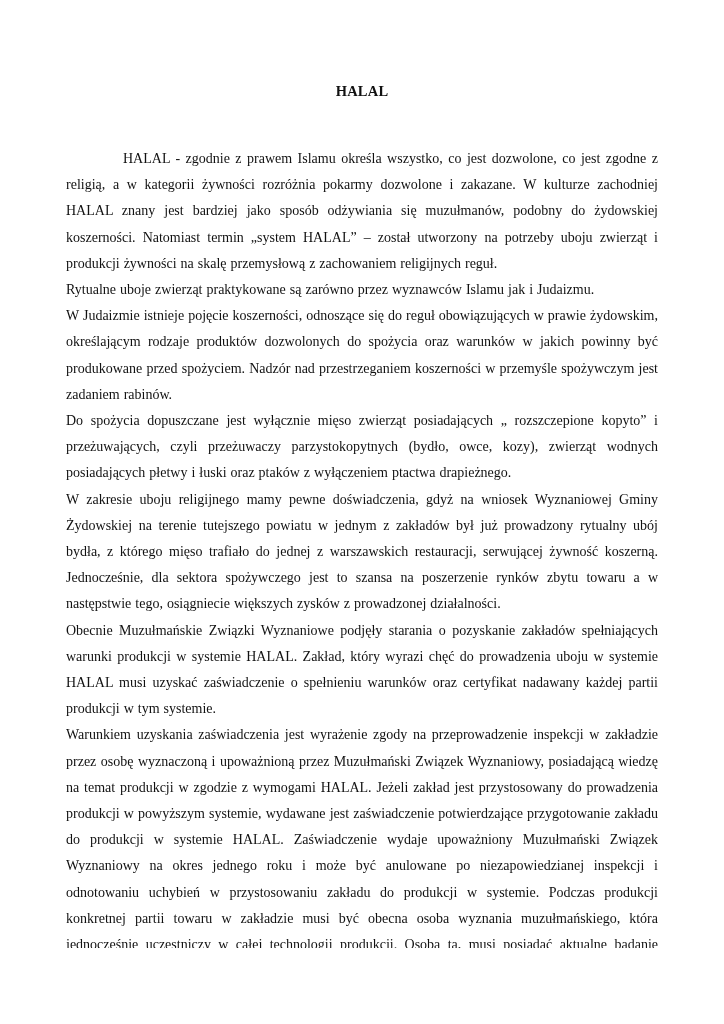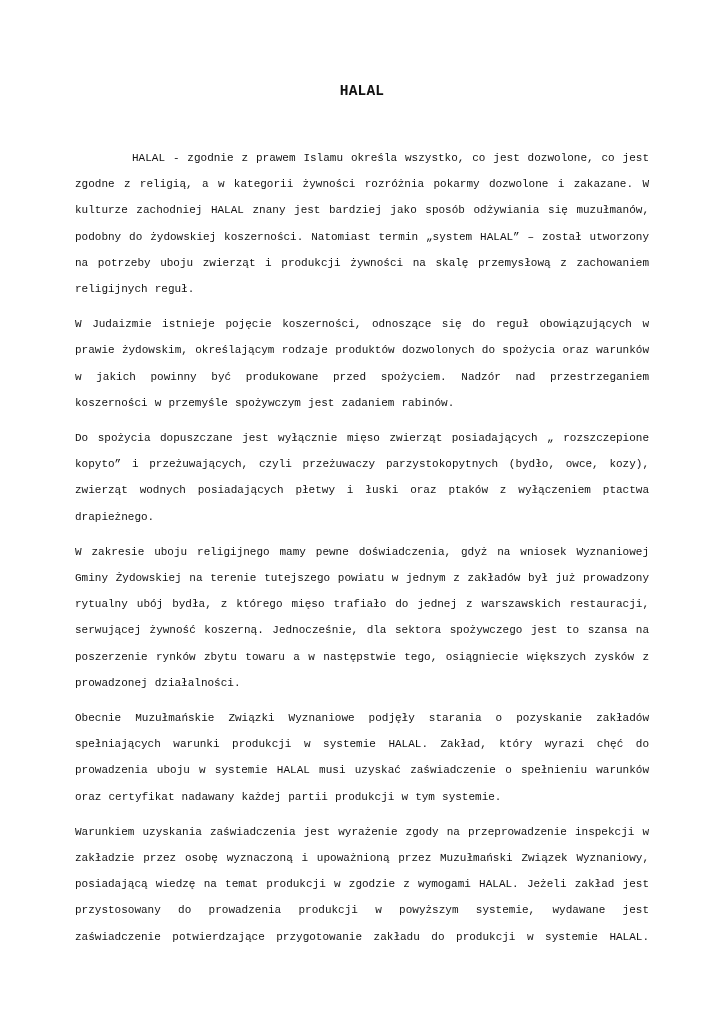--- a/index.html
+++ b/index.html
@@ -9,52 +9,53 @@
   }
   .page {
     position: relative;
     width: 724px;
     height: 948px;
     margin: 0 auto;
     background: #ffffff;
     box-sizing: border-box;
     padding: 83px 66px 0 66px;
     overflow: hidden;
-    font-family: Liberation Mono, monospace;
+    font-family: Liberation Serif, serif;
     color: #111111;
   }
   .doc-title {
     text-align: center;
     font-size: 14.5px;
     font-weight: bold;
     letter-spacing: 0.2px;
     margin: 0 0 46px 0;
   }
   .doc-body p {
-    margin: 9px;
+    margin: 0;
     padding: 0;
-    font-size: 11px;
+    font-size: 14px;
     line-height: 26.2px;
     text-align: justify;
     word-spacing: 0.5px;
   }
   .doc-body p.first-indent {
     text-indent: 57px;
   }
   .doc-body p.cutoff {
     text-align-last: justify;
   }
 </style>
 </head>
 <body>
 
 <div class="page">
   <h1 class="doc-title">HALAL</h1>
 
   <div class="doc-body">
     <p class="first-indent">HALAL - zgodnie z prawem Islamu określa wszystko, co jest dozwolone, co jest zgodne z religią, a w kategorii żywności  rozróżnia pokarmy dozwolone i zakazane. W kulturze zachodniej HALAL znany jest bardziej jako sposób odżywiania się muzułmanów, podobny do żydowskiej koszerności. Natomiast termin „system HALAL” – został utworzony na potrzeby uboju zwierząt i produkcji żywności na skalę przemysłową z zachowaniem religijnych reguł.</p>
+    <p>Rytualne uboje zwierząt praktykowane są zarówno przez wyznawców  Islamu jak  i  Judaizmu.</p>
     <p>W Judaizmie istnieje pojęcie koszerności, odnoszące się do reguł obowiązujących w prawie żydowskim, określającym rodzaje produktów dozwolonych do spożycia oraz warunków w jakich powinny być produkowane przed spożyciem. Nadzór nad przestrzeganiem koszerności w przemyśle spożywczym jest zadaniem rabinów.</p>
     <p>Do spożycia dopuszczane jest wyłącznie mięso zwierząt posiadających „ rozszczepione kopyto” i przeżuwających, czyli przeżuwaczy parzystokopytnych (bydło, owce, kozy), zwierząt wodnych posiadających płetwy i łuski oraz ptaków z wyłączeniem ptactwa drapieżnego.</p>
     <p>W zakresie uboju religijnego mamy pewne doświadczenia, gdyż na wniosek Wyznaniowej Gminy Żydowskiej na terenie tutejszego powiatu w jednym z zakładów był już prowadzony rytualny ubój bydła,  z którego mięso trafiało do jednej z warszawskich restauracji, serwującej żywność koszerną. Jednocześnie, dla sektora  spożywczego jest to szansa na poszerzenie rynków zbytu towaru a w następstwie  tego, osiągniecie większych zysków z prowadzonej działalności.</p>
     <p>Obecnie Muzułmańskie Związki Wyznaniowe podjęły starania  o pozyskanie zakładów spełniających warunki produkcji w systemie HALAL. Zakład, który wyrazi chęć do prowadzenia uboju w systemie HALAL musi uzyskać zaświadczenie o spełnieniu warunków oraz certyfikat nadawany każdej partii produkcji w tym systemie.</p>
     <p class="cutoff">Warunkiem uzyskania zaświadczenia jest wyrażenie zgody na przeprowadzenie inspekcji w zakładzie przez osobę wyznaczoną i upoważnioną przez Muzułmański Związek Wyznaniowy, posiadającą wiedzę na temat produkcji w zgodzie z wymogami HALAL. Jeżeli zakład jest przystosowany do prowadzenia produkcji w powyższym systemie, wydawane jest zaświadczenie potwierdzające przygotowanie zakładu do produkcji w systemie HALAL. Zaświadczenie wydaje upoważniony Muzułmański Związek Wyznaniowy na okres jednego roku i może być anulowane po niezapowiedzianej inspekcji i odnotowaniu  uchybień w przystosowaniu zakładu do produkcji w systemie. Podczas produkcji konkretnej partii towaru w zakładzie musi być obecna osoba wyznania muzułmańskiego, która jednocześnie uczestniczy w całej technologii produkcji. Osoba ta, musi posiadać aktualne badanie lekarskie wpisane w książeczkę zdrowia, musi legitymować się licencją na</p>
   </div>
 </div>
 
 </body></html>

